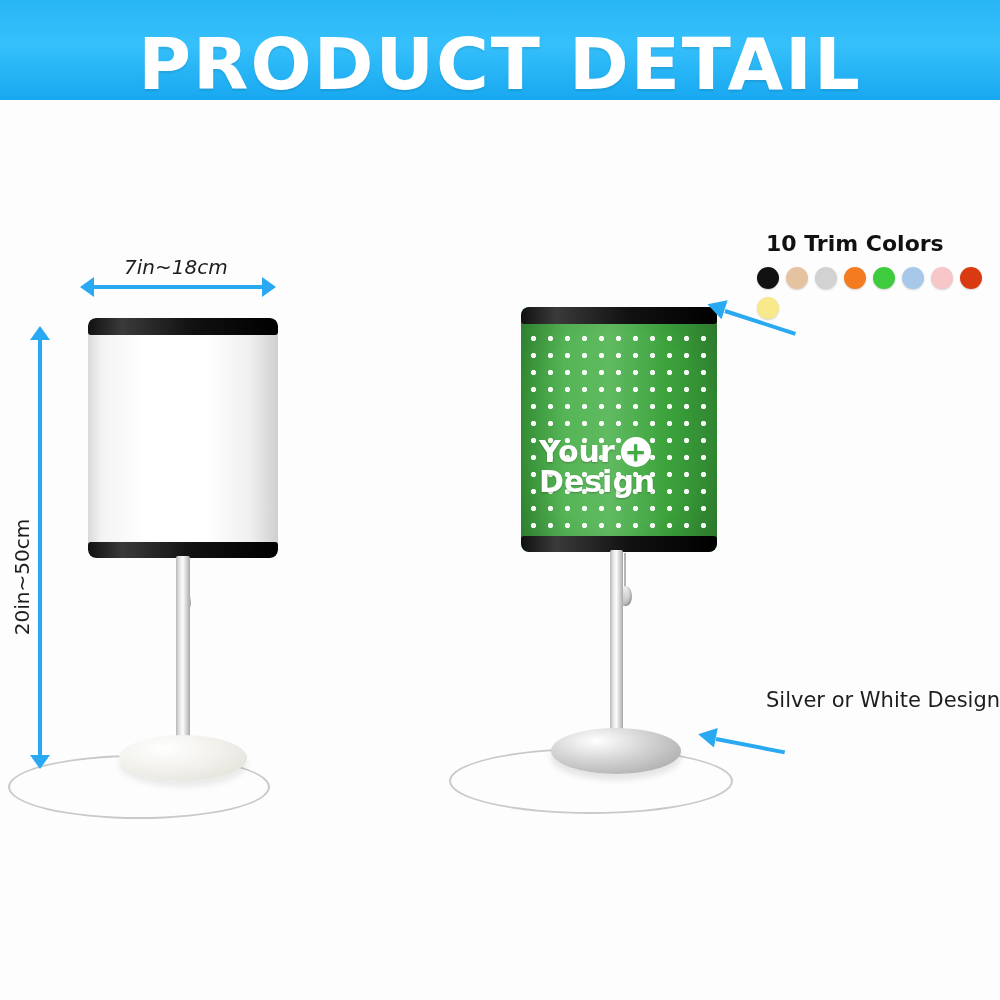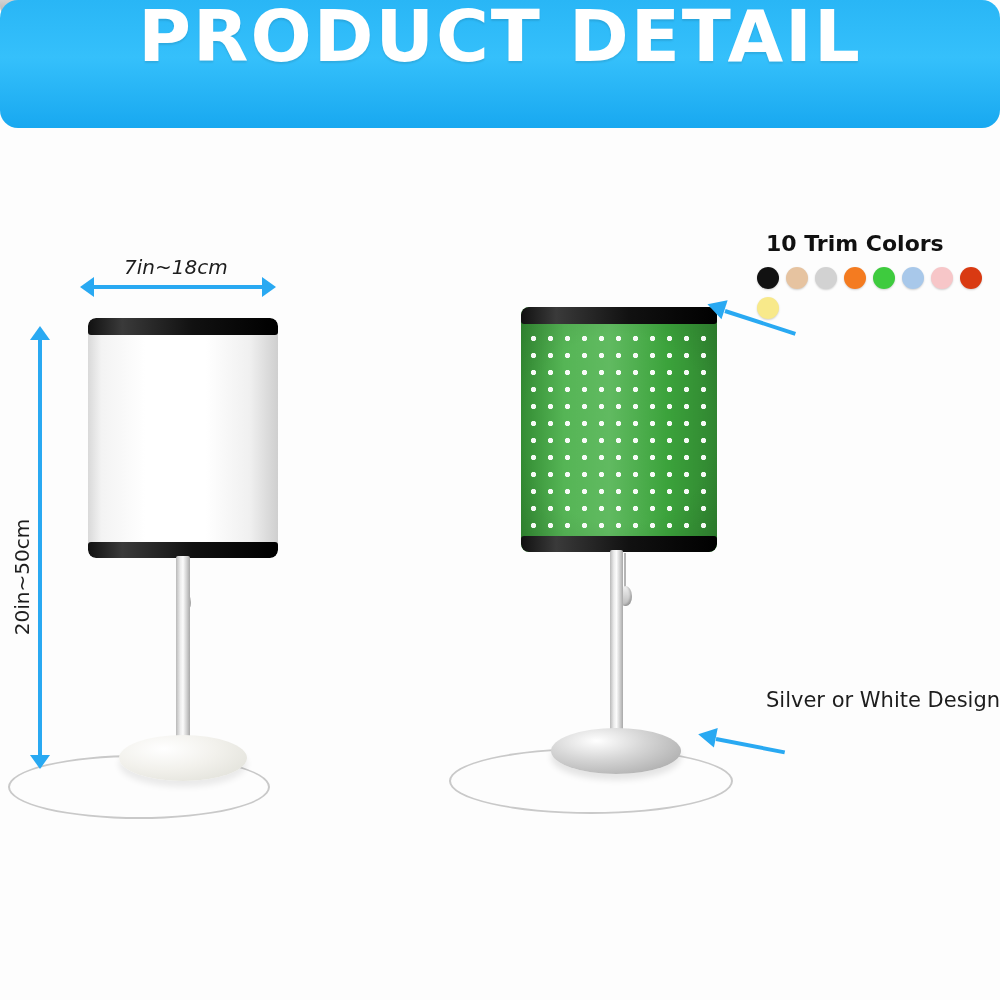--- a/index.html
+++ b/index.html
@@ -7,23 +7,23 @@
     width:1000px;height:1000px;
     background:#ffffff;
     font-family:"Liberation Sans", sans-serif;
     overflow:hidden;
     position:relative;
   }
   .stage{position:absolute;left:0;top:0;width:1000px;height:1000px;background:#fdfdfd;}
 
   
   .banner{
-    position:absolute;left:0;top:0;width:1000px;height:128px;
+    position:absolute;left:0;top:0;width:1000px;height:100px;
     background:linear-gradient(180deg,#29b6f6 0%, #35c0fb 45%, #18a8f0 100%);
-    display:flex;align-items:flex-start;justify-content:center;border-radius:18px;
+    display:flex;align-items:flex-end;justify-content:center;
   }
   .banner-title{
     color:#ffffff;
     font-size:72px;
     font-weight:bold;
     letter-spacing:2px;
     font-family:"DejaVu Sans", sans-serif;
     text-shadow:0 2px 2px rgba(0,0,0,.10);
     line-height:1;
   }
@@ -233,20 +233,29 @@
   <div>
     <div class="arrow-line v-arrow"></div>
     <div class="arrow-head v-top"></div>
     <div class="arrow-head v-bottom"></div>
     <div class="label h-label">20in~50cm</div>
   </div>
 
   <div>
     <div class="shade shade-green">
       <div class="dots"></div>
+      <div class="your-design">
+        <div class="yd-row">
+          <span>Your</span>
+          <span class="plus-badge">+</span>
+        </div>
+        <div class="yd-row">
+          <span>Design</span>
+        </div>
+      </div>
       <div class="trim trim-top"></div>
       <div class="trim trim-bottom"></div>
     </div>
     <div class="pull2"></div>
     <div class="pull2-knob"></div>
     <div class="pole pole2"></div>
     <div class="base-ellipse cord2"></div>
     <div class="base2-body"></div>
     <div class="base-ellipse base2-top"></div>
   </div>

